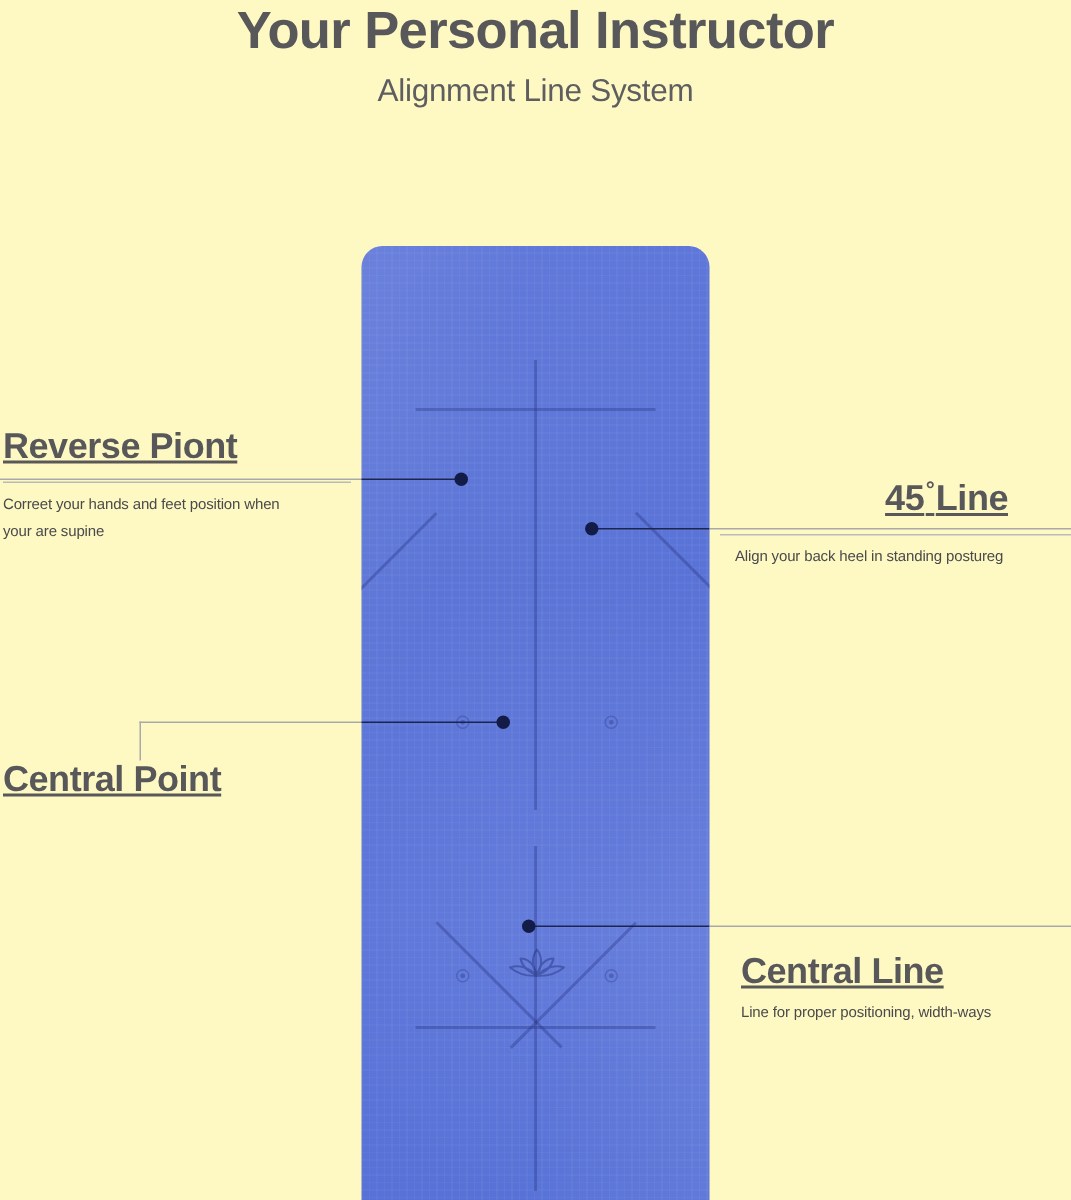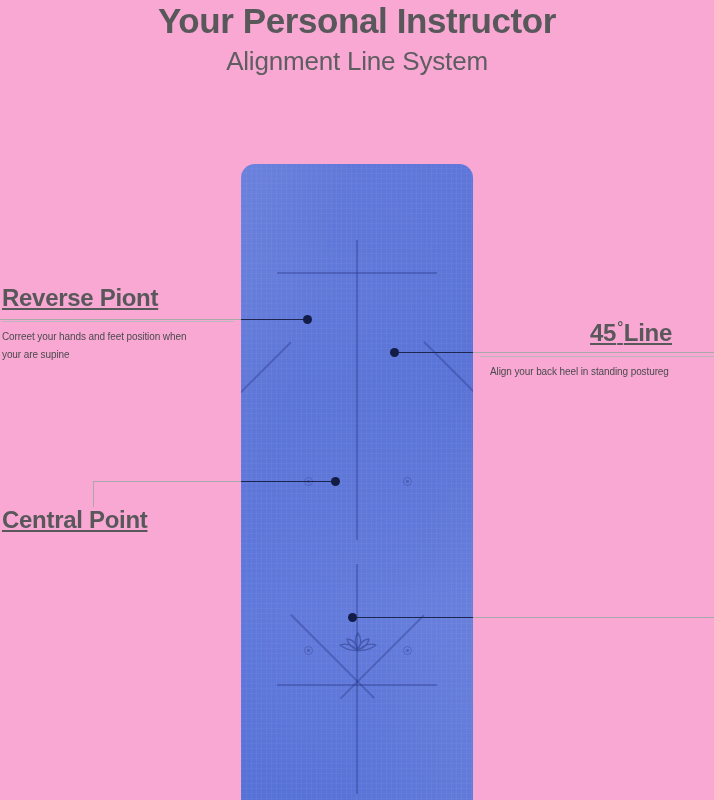--- a/index.html
+++ b/index.html
@@ -2,30 +2,30 @@
 <html><head>
 <meta charset="utf-8">
 <style>
   * { box-sizing: border-box; margin: 0; padding: 0; }
   html, body {
     width: 714px; height: 800px;
     background: #ffffff;
     font-family: "Liberation Sans", sans-serif;
     overflow: hidden;
   }
-  .page { position: relative; width: 714px; height: 800px; background: #f9a8d4; }
+  .page { position: relative; width: 714px; height: 800px; background: #fef9c3; }
 
   
   .header { position: absolute; left: 0; top: 0; width: 714px; text-align: center; }
   .title {
     font-size: 35px; font-weight: 700; color: #58585a;
     letter-spacing: -0.4px; line-height: 40px; padding-top: 1px;
   }
   .subtitle {
-    font-size: 26px; font-weight: 400; color: #5e5e60;
+    font-size: 21px; font-weight: 400; color: #5e5e60;
     letter-spacing: -0.2px; line-height: 28px; padding-top: 6px;
   }
 
   
   .mat {
     position: absolute; left: 241px; top: 164px;
     width: 232px; height: 640px;
     background:
       linear-gradient(180deg, #5c75d9 0%, #5670d6 35%, #5e77da 70%, #5772d7 100%);
     border-radius: 14px 14px 0 0;
@@ -167,14 +167,18 @@
       <span>45</span><span class="deg">°</span><span>Line</span>
     </div>
     <div class="c-rule" style="width:234px; margin-top:9px;"></div>
     <div class="c-desc" style="width:200px; padding-top:6px; padding-left:10px;">Align your back heel in standing postureg</div>
   </div>
 
   <div class="callout" style="left:2px; top:506px; width:232px;">
     <div class="c-title">Central Point</div>
   </div>
 
+  <div class="callout" style="left:494px; top:634px; width:220px;">
+    <div class="c-title">Central Line</div>
+    <div class="c-desc" style="width:218px; padding-top:5px;">Line for proper positioning, width-ways</div>
+  </div>
 
 </div>
 
 </body></html>

